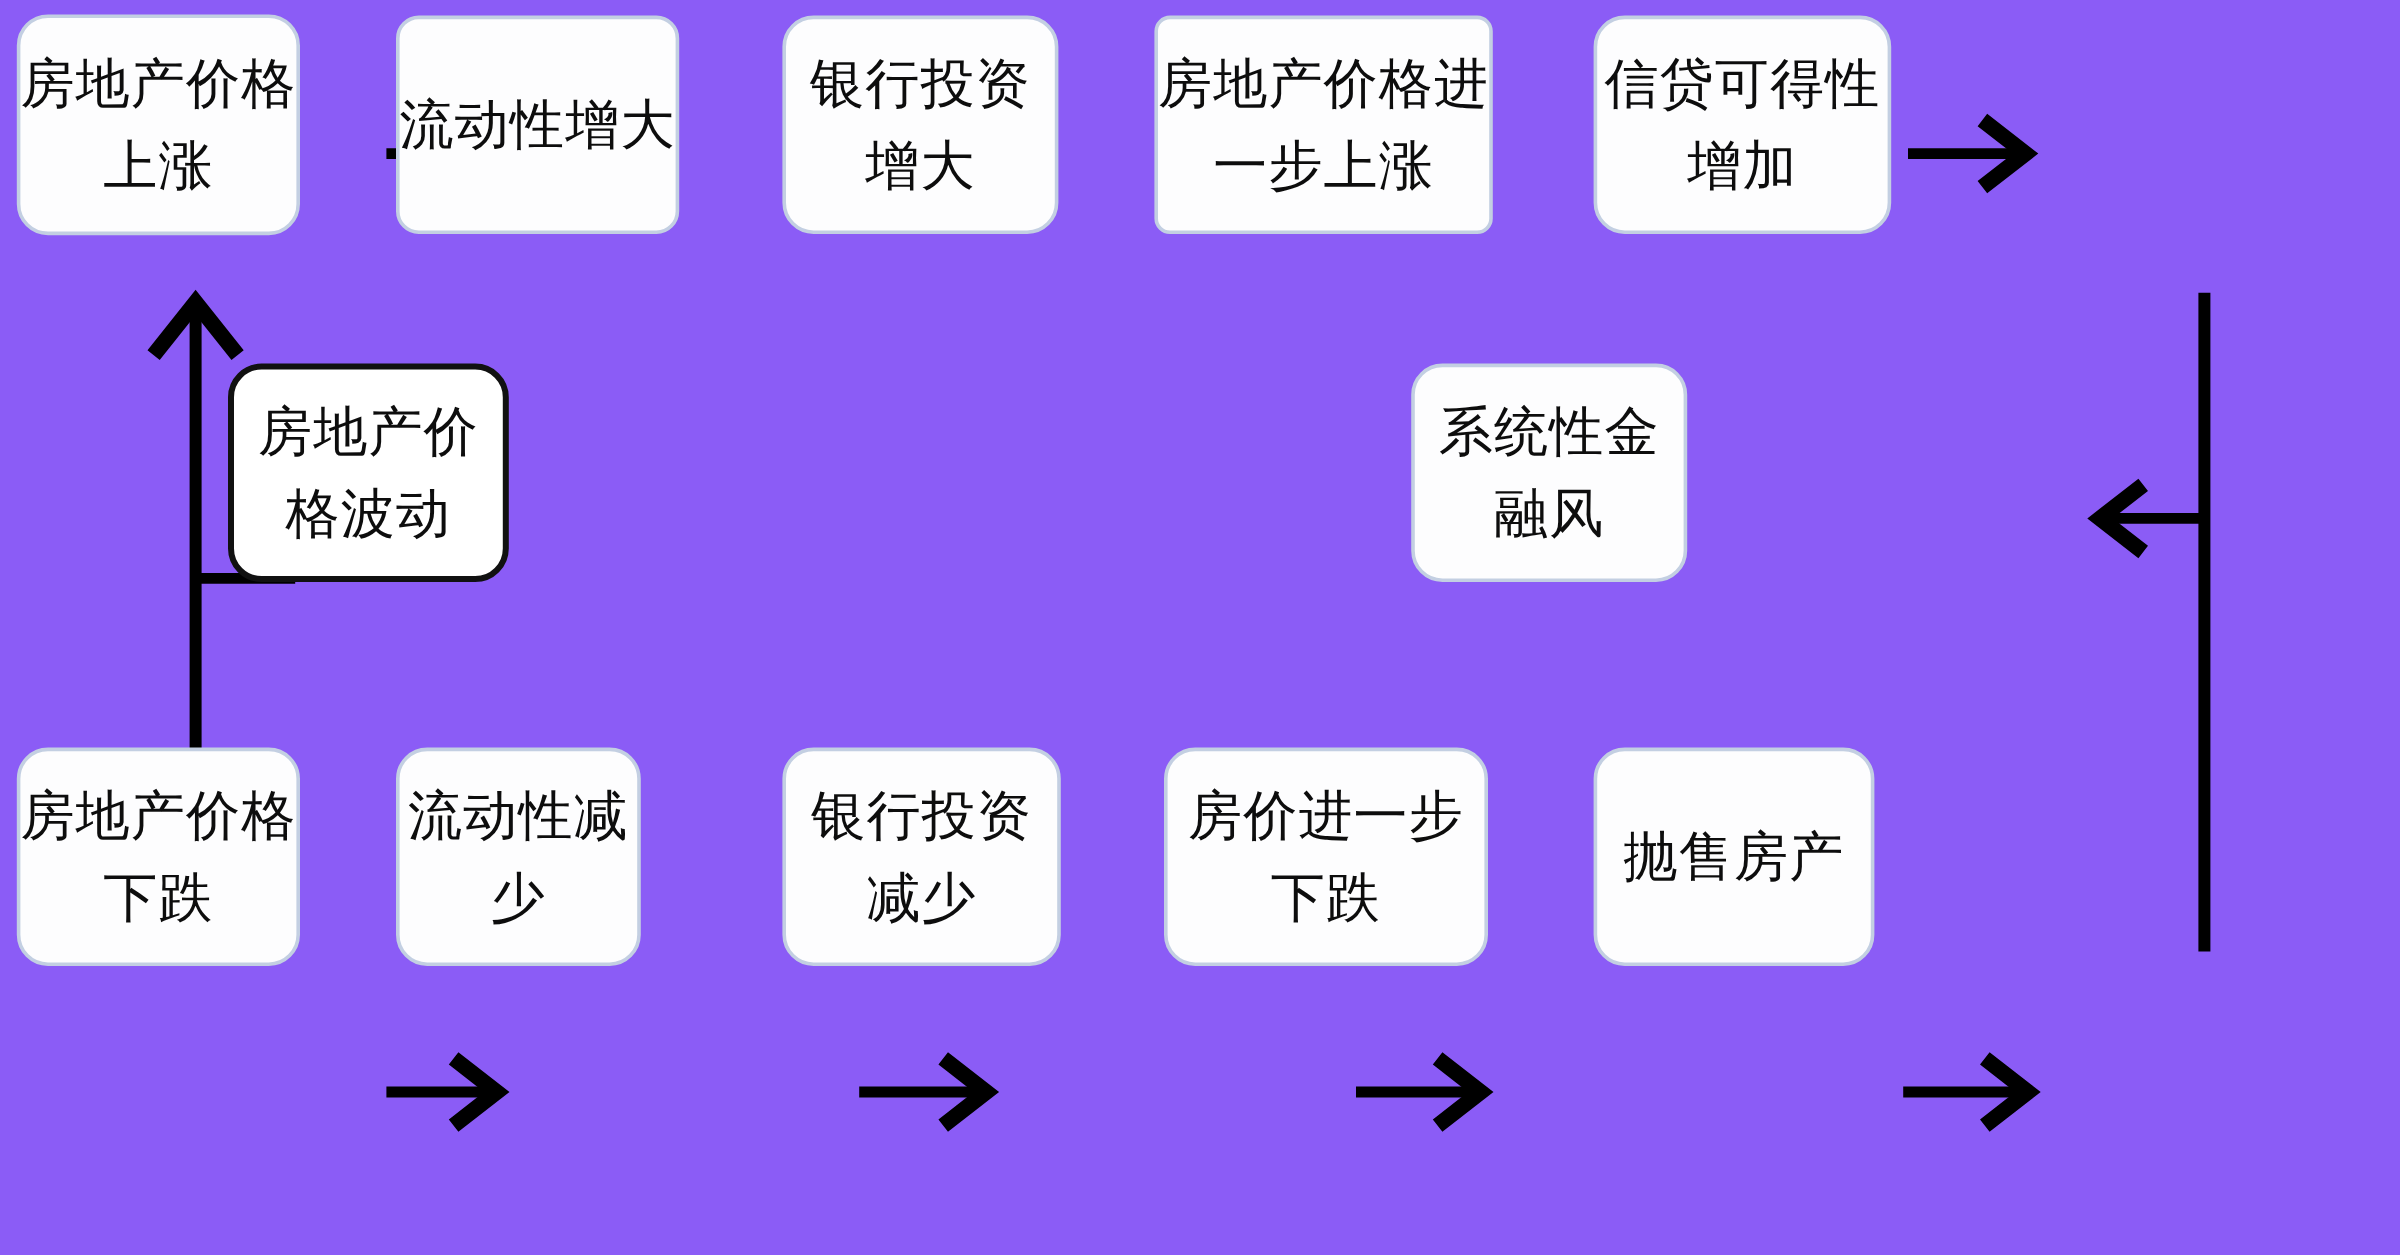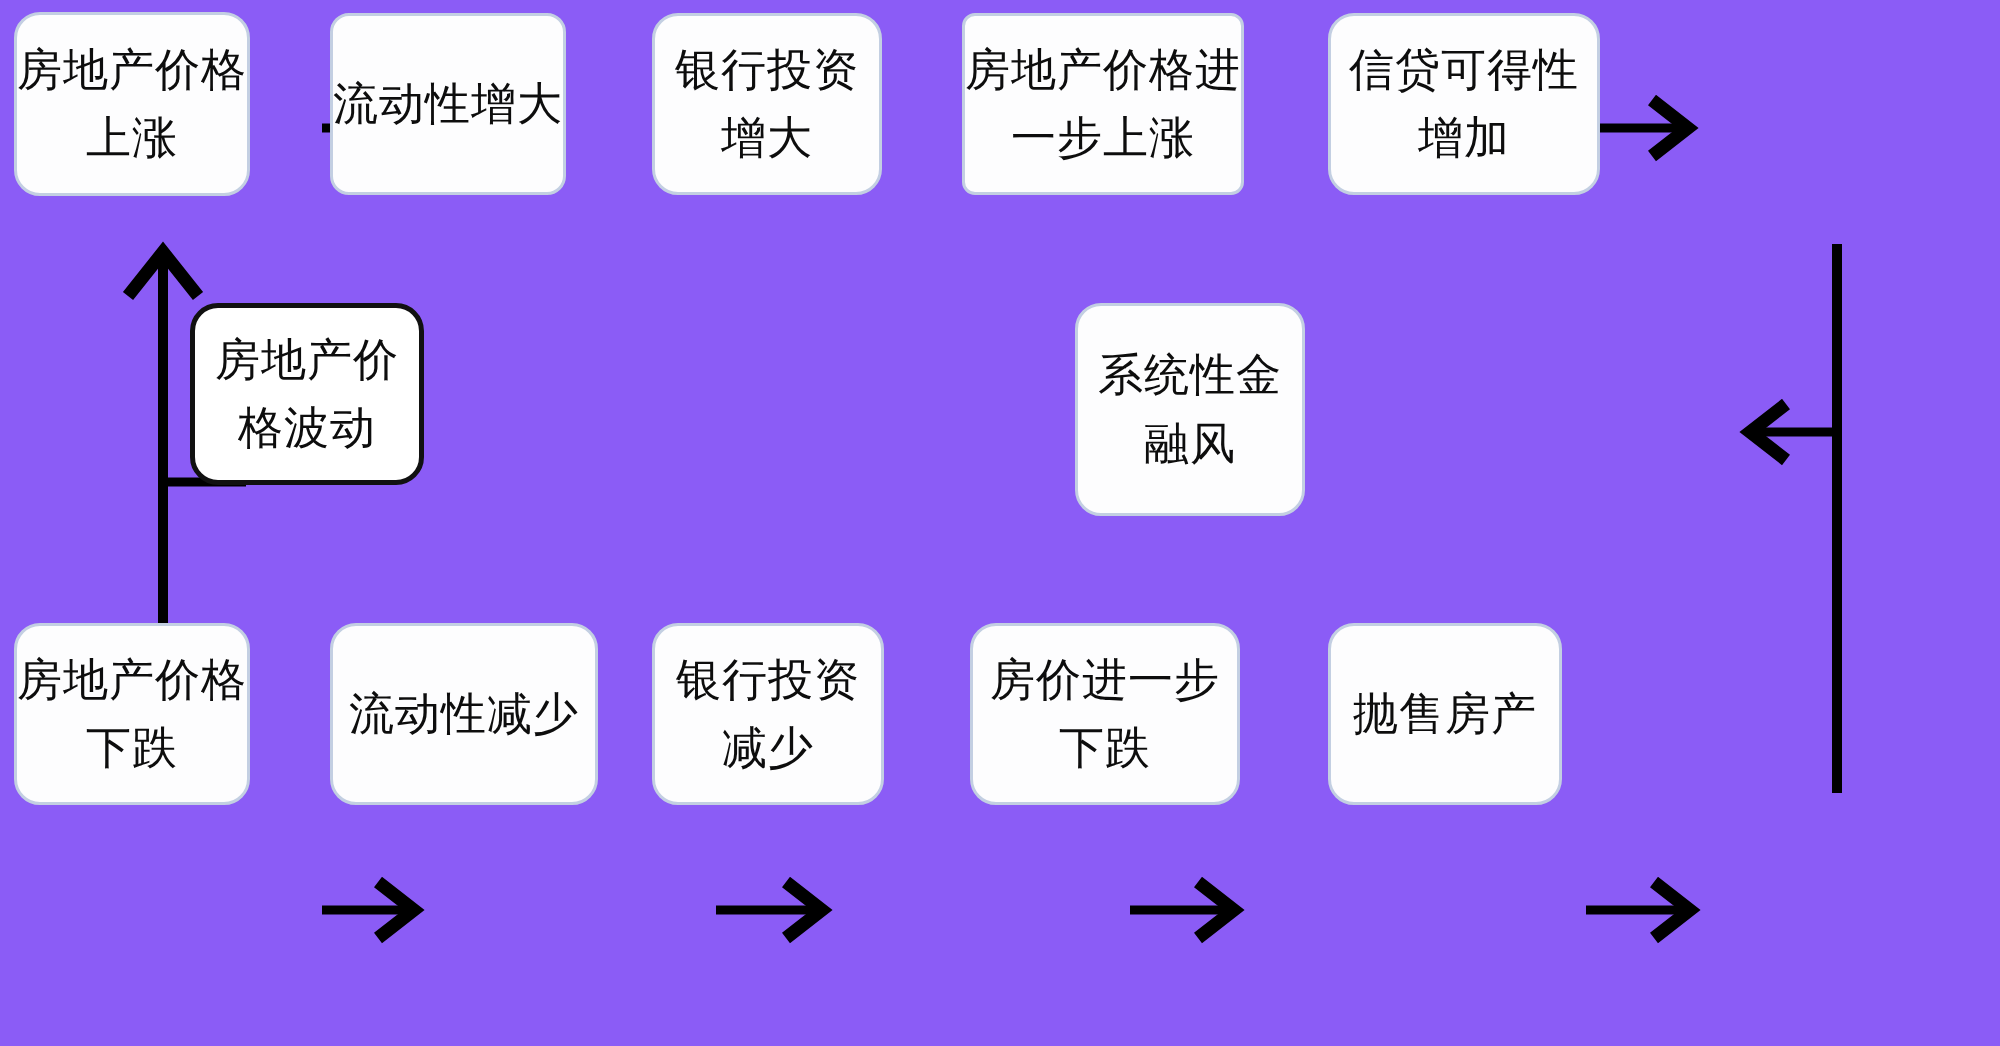--- a/index.html
+++ b/index.html
@@ -126,37 +126,37 @@
   </div>
 
   <div class="node" style="left:652px; top:13px; width:230px; height:182px;">
     <span class="txt">银行投资增大</span>
   </div>
 
   <div class="node" style="left:962px; top:13px; width:282px; height:182px;border-radius:13px;">
     <span class="txt">房地产价格进一步上涨</span>
   </div>
 
-  <div class="node" style="left:1328px; top:13px; width:272px; height:182px;">
+  <div class="node" style="left:1328px; top:13px; width:248px; height:182px;">
     <span class="txt">信贷可得性增加</span>
   </div>
 
   <div class="node emphasis" style="left:190px; top:303px; width:234px; height:182px;align-items:flex-end;">
     <span class="txt">房地产价格波动</span>
   </div>
 
-  <div class="node" style="left:1075px; top:303px; width:230px; height:213px;">
+  <div class="node" style="left:1176px; top:303px; width:230px; height:182px;">
     <span class="txt">系统性金融风</span>
   </div>
 
   <div class="node" style="left:14px; top:623px; width:236px; height:182px;">
     <span class="txt">房地产价格下跌</span>
   </div>
 
-  <div class="node" style="left:330px; top:623px; width:268px; height:182px;">
+  <div class="node" style="left:330px; top:623px; width:204px; height:182px;">
     <span class="txt">流动性减少</span>
   </div>
 
   <div class="node" style="left:652px; top:623px; width:232px; height:182px;">
     <span class="txt">银行投资减少</span>
   </div>
 
   <div class="node" style="left:970px; top:623px; width:270px; height:182px;">
     <span class="txt">房价进一步下跌</span>
   </div>

